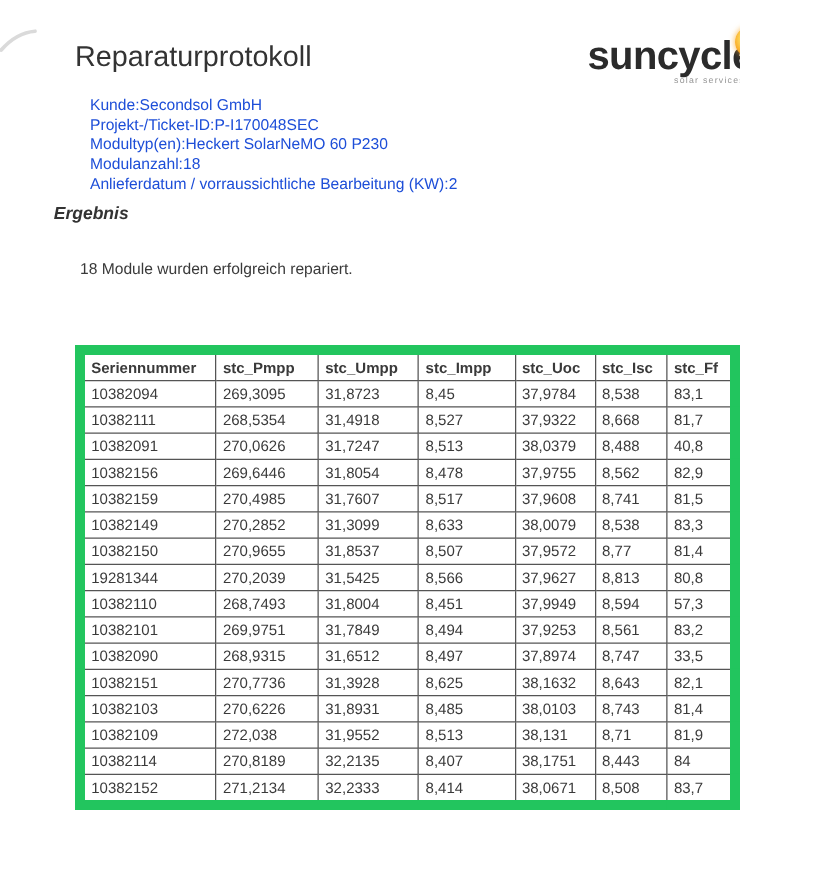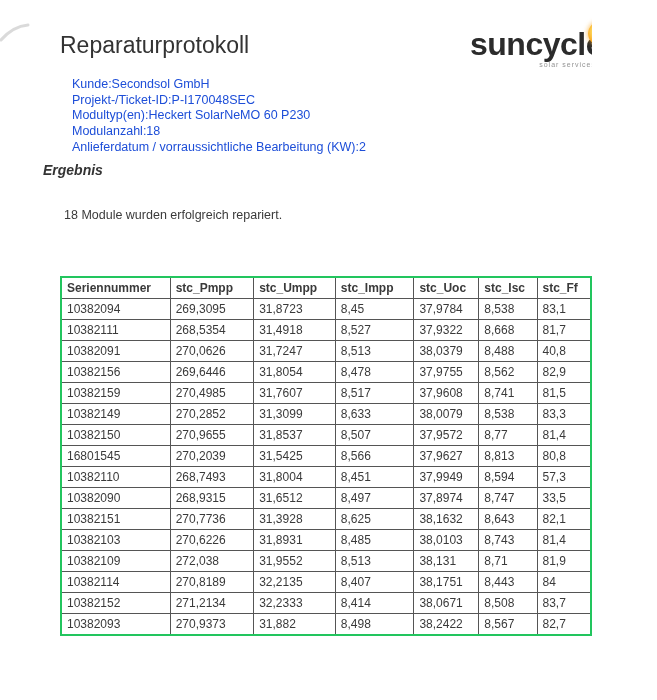--- a/index.html
+++ b/index.html
@@ -40,21 +40,21 @@
     font-size:14px;font-weight:bold;color:#333333;font-style:italic;
   }
   .result-text{
     position:absolute;left:60px;top:204px;margin:4px;
     font-size:12.5px;color:#3a3a3a;
   }
   table.data-table{
     position:absolute;left:60px;top:276px;
     border-collapse:collapse;table-layout:fixed;
     font-size:12px;color:#3a3a3a;
-    border:2px solid #22c55e;
+    border:8px solid #22c55e;
   }
   table.data-table th, table.data-table td{
     border:1px solid #555555;
     height:18px;padding:1px 5px;
     text-align:left;vertical-align:middle;
     overflow:hidden;white-space:nowrap;
   }
   table.data-table th{font-weight:bold;}
   table.data-table td{font-weight:normal;}
 </style>
@@ -166,38 +166,47 @@
         <tr>
           <td>10382150</td>
           <td>270,9655</td>
           <td>31,8537</td>
           <td>8,507</td>
           <td>37,9572</td>
           <td>8,77</td>
           <td>81,4</td>
         </tr>
         <tr>
-          <td>16801545</td>
+          <td>19281344</td>
           <td>270,2039</td>
           <td>31,5425</td>
           <td>8,566</td>
           <td>37,9627</td>
           <td>8,813</td>
           <td>80,8</td>
         </tr>
         <tr>
           <td>10382110</td>
           <td>268,7493</td>
           <td>31,8004</td>
           <td>8,451</td>
           <td>37,9949</td>
           <td>8,594</td>
           <td>57,3</td>
         </tr>
         <tr>
+          <td>10382101</td>
+          <td>269,9751</td>
+          <td>31,7849</td>
+          <td>8,494</td>
+          <td>37,9253</td>
+          <td>8,561</td>
+          <td>83,2</td>
+        </tr>
+        <tr>
           <td>10382090</td>
           <td>268,9315</td>
           <td>31,6512</td>
           <td>8,497</td>
           <td>37,8974</td>
           <td>8,747</td>
           <td>33,5</td>
         </tr>
         <tr>
           <td>10382151</td>
@@ -237,25 +246,16 @@
         </tr>
         <tr>
           <td>10382152</td>
           <td>271,2134</td>
           <td>32,2333</td>
           <td>8,414</td>
           <td>38,0671</td>
           <td>8,508</td>
           <td>83,7</td>
         </tr>
-        <tr>
-          <td>10382093</td>
-          <td>270,9373</td>
-          <td>31,882</td>
-          <td>8,498</td>
-          <td>38,2422</td>
-          <td>8,567</td>
-          <td>82,7</td>
-        </tr>
       </tbody>
   </table>
 
 </div>
 
 </body></html>

